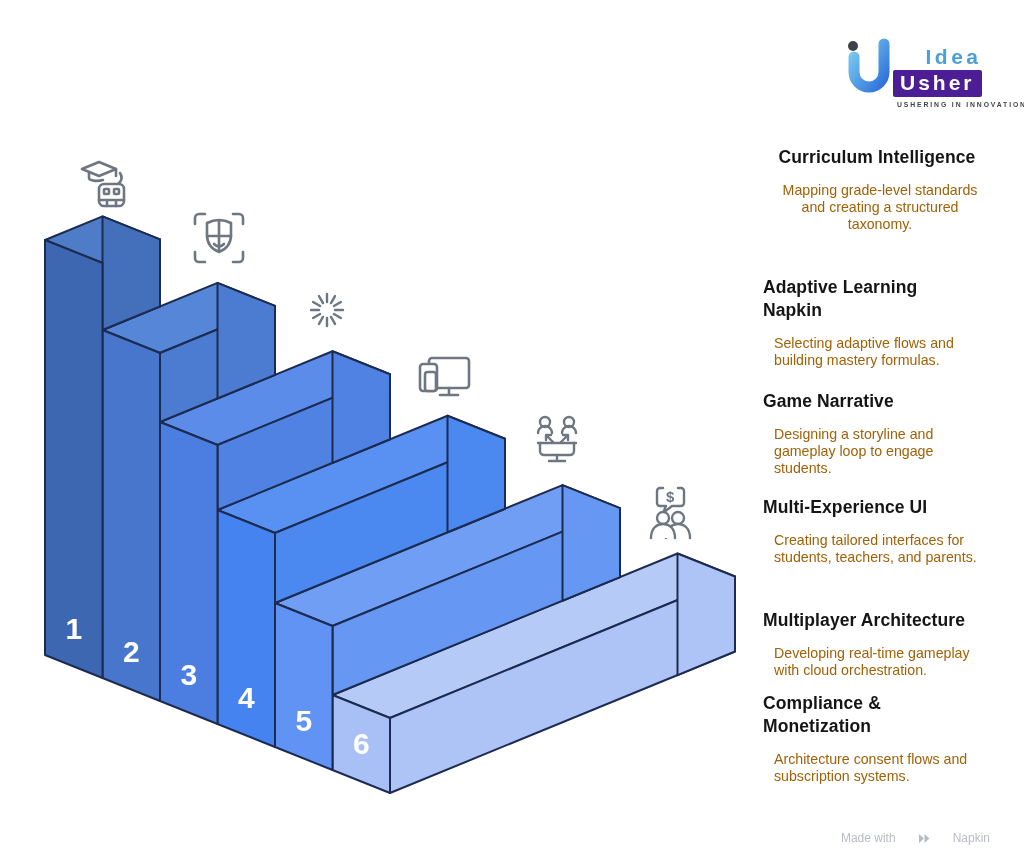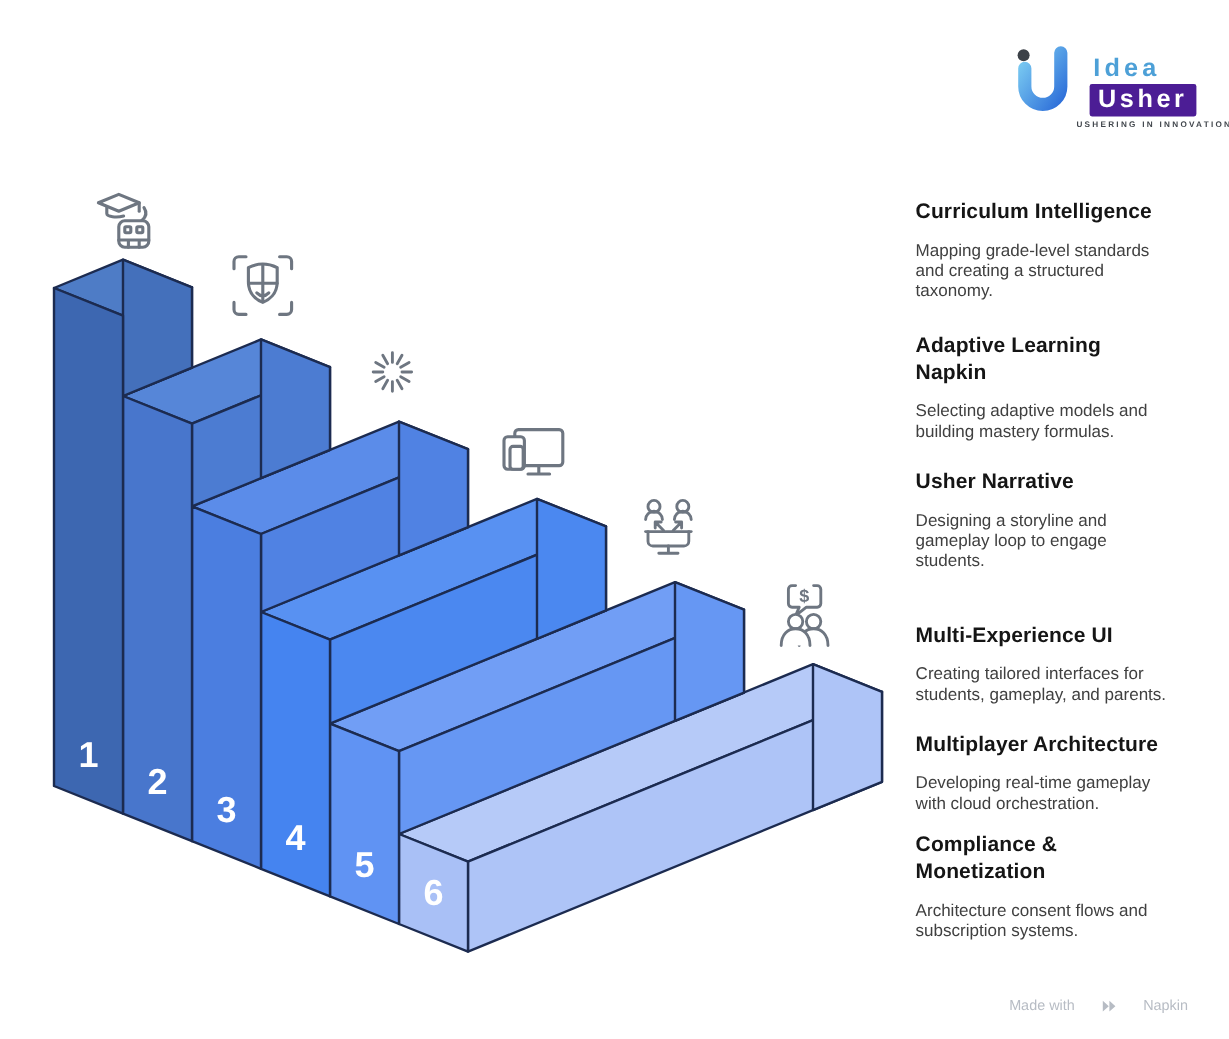--- a/index.html
+++ b/index.html
@@ -13,28 +13,28 @@
   .step-icon{position:absolute;width:64px;height:64px;}
   .step-icon svg{width:100%;height:100%;}
   
   .section{position:absolute;left:763px;width:228px;}
   .section h3{
     margin:0;font-size:17.5px;line-height:1.3;font-weight:700;color:#151515;
     letter-spacing:.1px;
   }
   .section h3.narrow{max-width:175px;}
   .section p{
-    margin:13px 0 0 0;font-size:14.2px;line-height:1.22;color:#404040;
+    margin:13px 0 0 11px;font-size:14.2px;line-height:1.22;color:#a16207;
     max-width:212px;
   }
   
   .logo{position:absolute;top:38px;left:845px;width:160px;}
   .logo-row{display:flex;align-items:flex-start;}
   .logo-mark{width:48px;height:58px;flex:0 0 auto;}
-  .logo-words{margin-left:15px;padding-top:8px;}
+  .logo-words{margin-left:0;padding-top:8px;text-align:right;}
   .logo-idea{
     color:#4da0d7;font-weight:700;font-size:21px;letter-spacing:3.5px;
     line-height:1;padding-left:3px;
   }
   .logo-usher{
     display:inline-block;margin-top:3px;background:#4c1d95;color:#ffffff;
     font-weight:700;font-size:21px;letter-spacing:3px;line-height:1.15;
     padding:1px 7px 2px 7px;border-radius:2px;
   }
   .logo-tagline{
@@ -135,35 +135,35 @@
   <svg viewBox="0 0 64 64" fill="none" stroke="#6e7681" stroke-width="2.4" stroke-linecap="round" stroke-linejoin="round">
     <path d="M25 8 h-3 a3 3 0 0 0 -3 3 v12 a3 3 0 0 0 3 3 h6 l-3 7 l9 -7 h9 a3 3 0 0 0 3 -3 v-12 a3 3 0 0 0 -3 -3 h-3"></path>
     <text x="28" y="21.5" stroke="none" fill="#6e7681" font-size="15" font-weight="bold" font-family="Liberation Sans, sans-serif">$</text>
     <circle cx="40" cy="38" r="6" fill="#ffffff"></circle>
     <path d="M28 58 c0 -10 6 -14 12 -14 s12 4 12 14" fill="#ffffff"></path>
     <circle cx="25" cy="38" r="6" fill="#ffffff"></circle>
     <path d="M13 58 c0 -10 6 -14 12 -14 s12 4 12 14" fill="#ffffff"></path>
   </svg>
 </div>
 
-<div class="section" style="top:165px;">
+<div class="section" style="top:146px;text-align:center;">
   <h3>Curriculum Intelligence</h3>
   <p>Mapping grade-level standards and creating a structured taxonomy.</p>
 </div>
 <div class="section" style="top:276px;">
   <h3 class="narrow">Adaptive Learning Napkin</h3>
-  <p>Selecting adaptive models and building mastery formulas.</p>
+  <p>Selecting adaptive flows and building mastery formulas.</p>
 </div>
 <div class="section" style="top:390px;">
-  <h3>Usher Narrative</h3>
+  <h3>Game Narrative</h3>
   <p>Designing a storyline and gameplay loop to engage students.</p>
 </div>
-<div class="section" style="top:518px;">
+<div class="section" style="top:496px;">
   <h3>Multi-Experience UI</h3>
-  <p>Creating tailored interfaces for students, gameplay, and parents.</p>
+  <p>Creating tailored interfaces for students, teachers, and parents.</p>
 </div>
 <div class="section" style="top:609px;">
   <h3>Multiplayer Architecture</h3>
   <p>Developing real-time gameplay with cloud orchestration.</p>
 </div>
 <div class="section" style="top:692px;">
   <h3 class="narrow">Compliance &amp; Monetization</h3>
   <p>Architecture consent flows and subscription systems.</p>
 </div>
 

